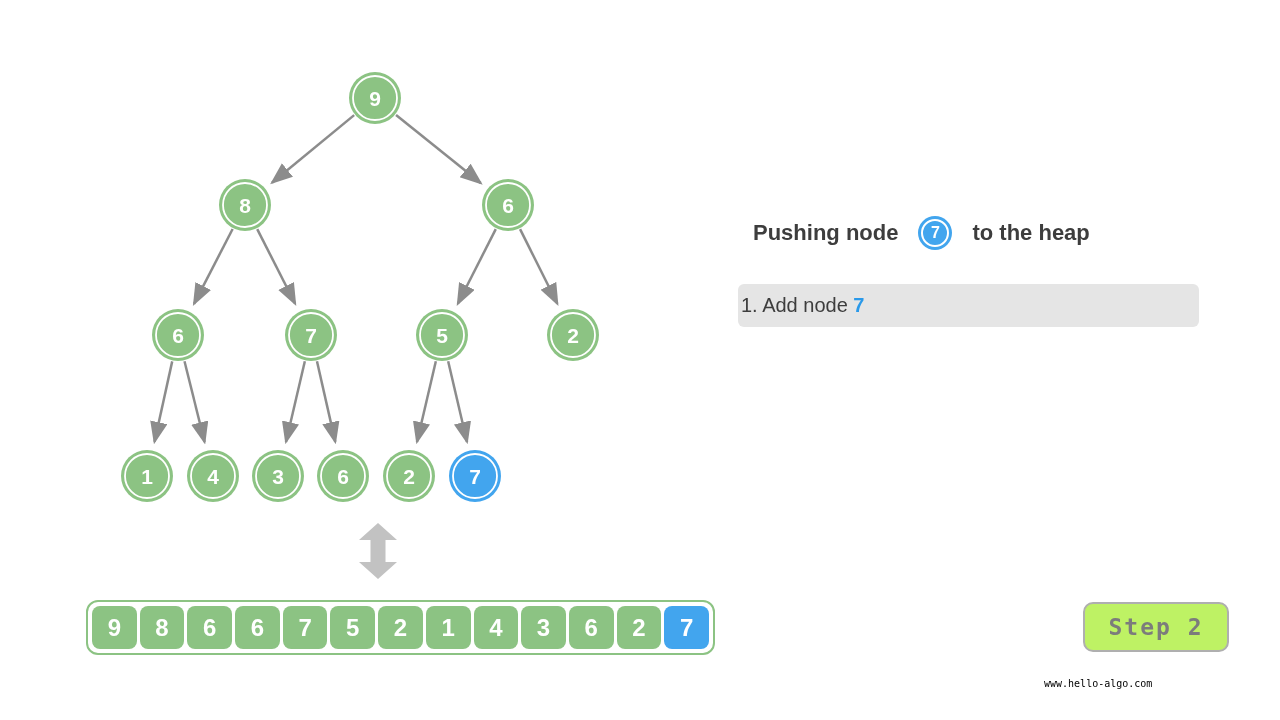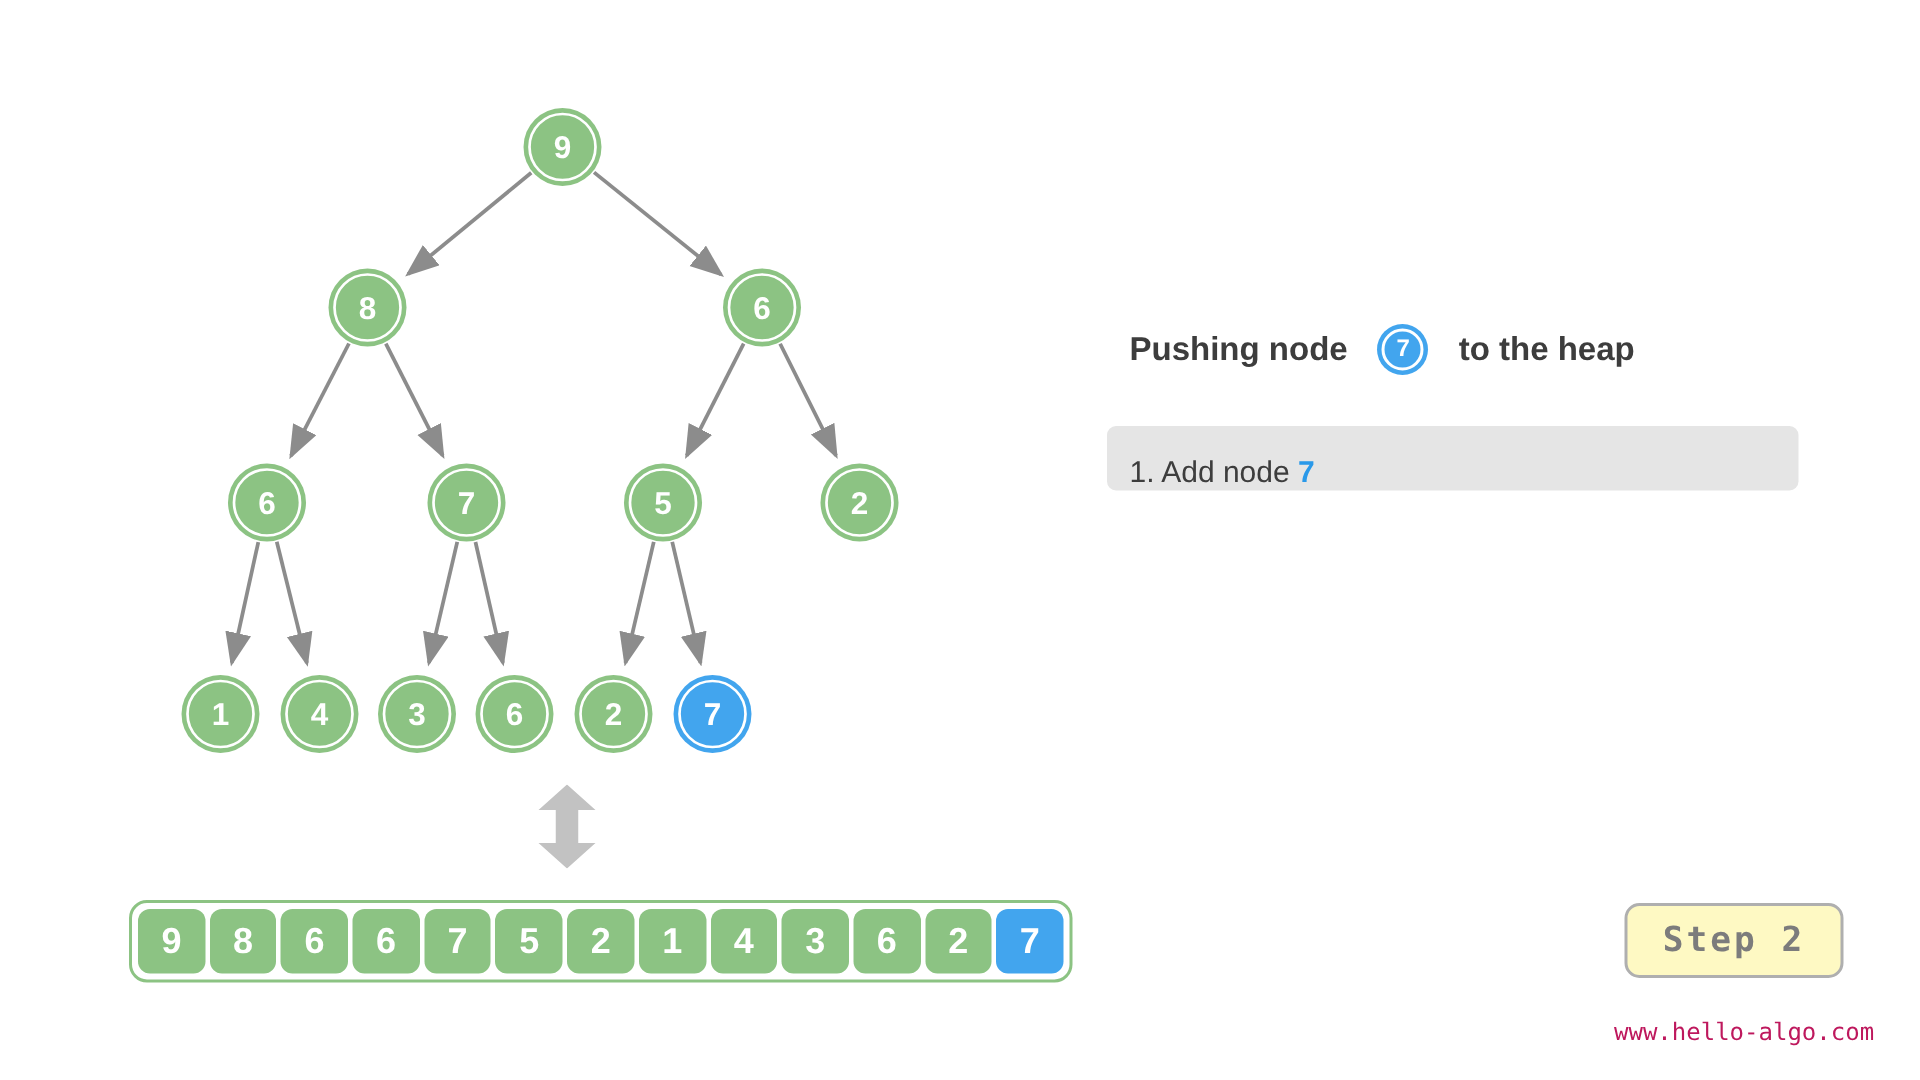--- a/index.html
+++ b/index.html
@@ -75,54 +75,54 @@
     font-size: 16px;
   }
   
   .instruction-box {
     position: absolute;
     left: 738px; top: 284px;
     width: 461px; height: 43px;
     background: #e5e5e5;
     border-radius: 6px;
     display: flex;
-    align-items: flex-end;
-    padding-left: 15px;
+    align-items: center;
+    padding-left: 3px;
     font-size: 20px;
     color: #3d3d3d;
     white-space: pre;
   }
   .instruction-box .hl {
     color: #2a99e9;
     font-weight: bold;
   }
   
   .step-button {
     position: absolute;
     left: 1083px; top: 602px;
     width: 146px; height: 50px;
-    background: #fef9c3;
+    background: #bef264;
     border: 2px solid #afafaf;
     border-radius: 10px;
     display: flex;
     align-items: center;
     justify-content: center;
     font-family: "DejaVu Sans Mono", monospace;
     font-weight: bold;
     font-size: 23px;
     color: #7c7c7c;
     letter-spacing: 2px;
   }
   
   .watermark {
     position: absolute;
-    left: 1076px; top: 678px;
+    left: 1044px; top: 678px;
     font-family: "DejaVu Sans Mono", monospace;
-    font-size: 16px;
-    color: #be185d;
+    font-size: 10px;
+    color: #000000;
   }
 </style>
 </head>
 <body>
 
 <div class="stage">
 
   <svg class="tree-svg" id="tree-svg" width="720" height="540">
       <defs>
         <marker id="arrowhead" markerWidth="9" markerHeight="8" refX="8" refY="3.5" orient="auto">

